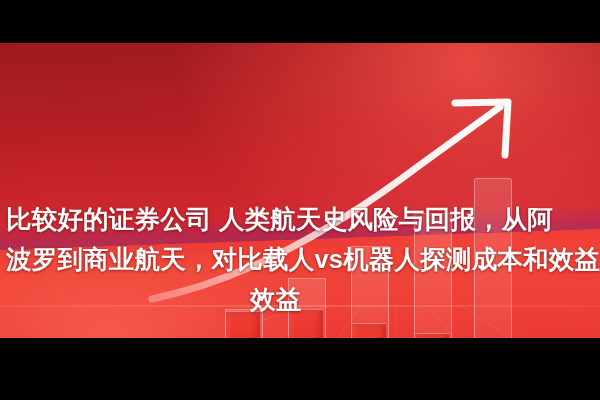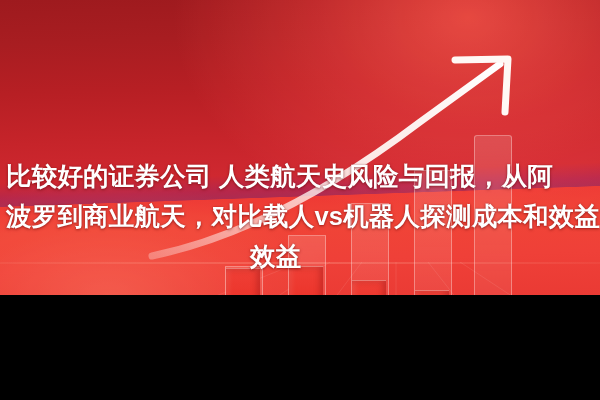--- a/index.html
+++ b/index.html
@@ -7,20 +7,21 @@
     padding: 0;
     background: #000;
   }
   #stage {
     position: relative;
     width: 600px;
     height: 295px;
     overflow: hidden;
     font-family: "Liberation Sans", "DejaVu Sans", sans-serif;
     background: #c41f28;
+    margin-top: 43px;
   }
 
   
   .bg-base {
     position: absolute;
     inset: 0;
     background: linear-gradient(178deg, #9e1a1e 0%, #a81d21 14%, #b71f24 30%, #c6242a 46%, #cf2830 58%, #b7274a 63%, #ad2b50 65.4%, #ee3a34 65.6%, #f04437 74%, #ef4038 86%, #ea3a34 100%);
   }
   
   .bg-glow {

